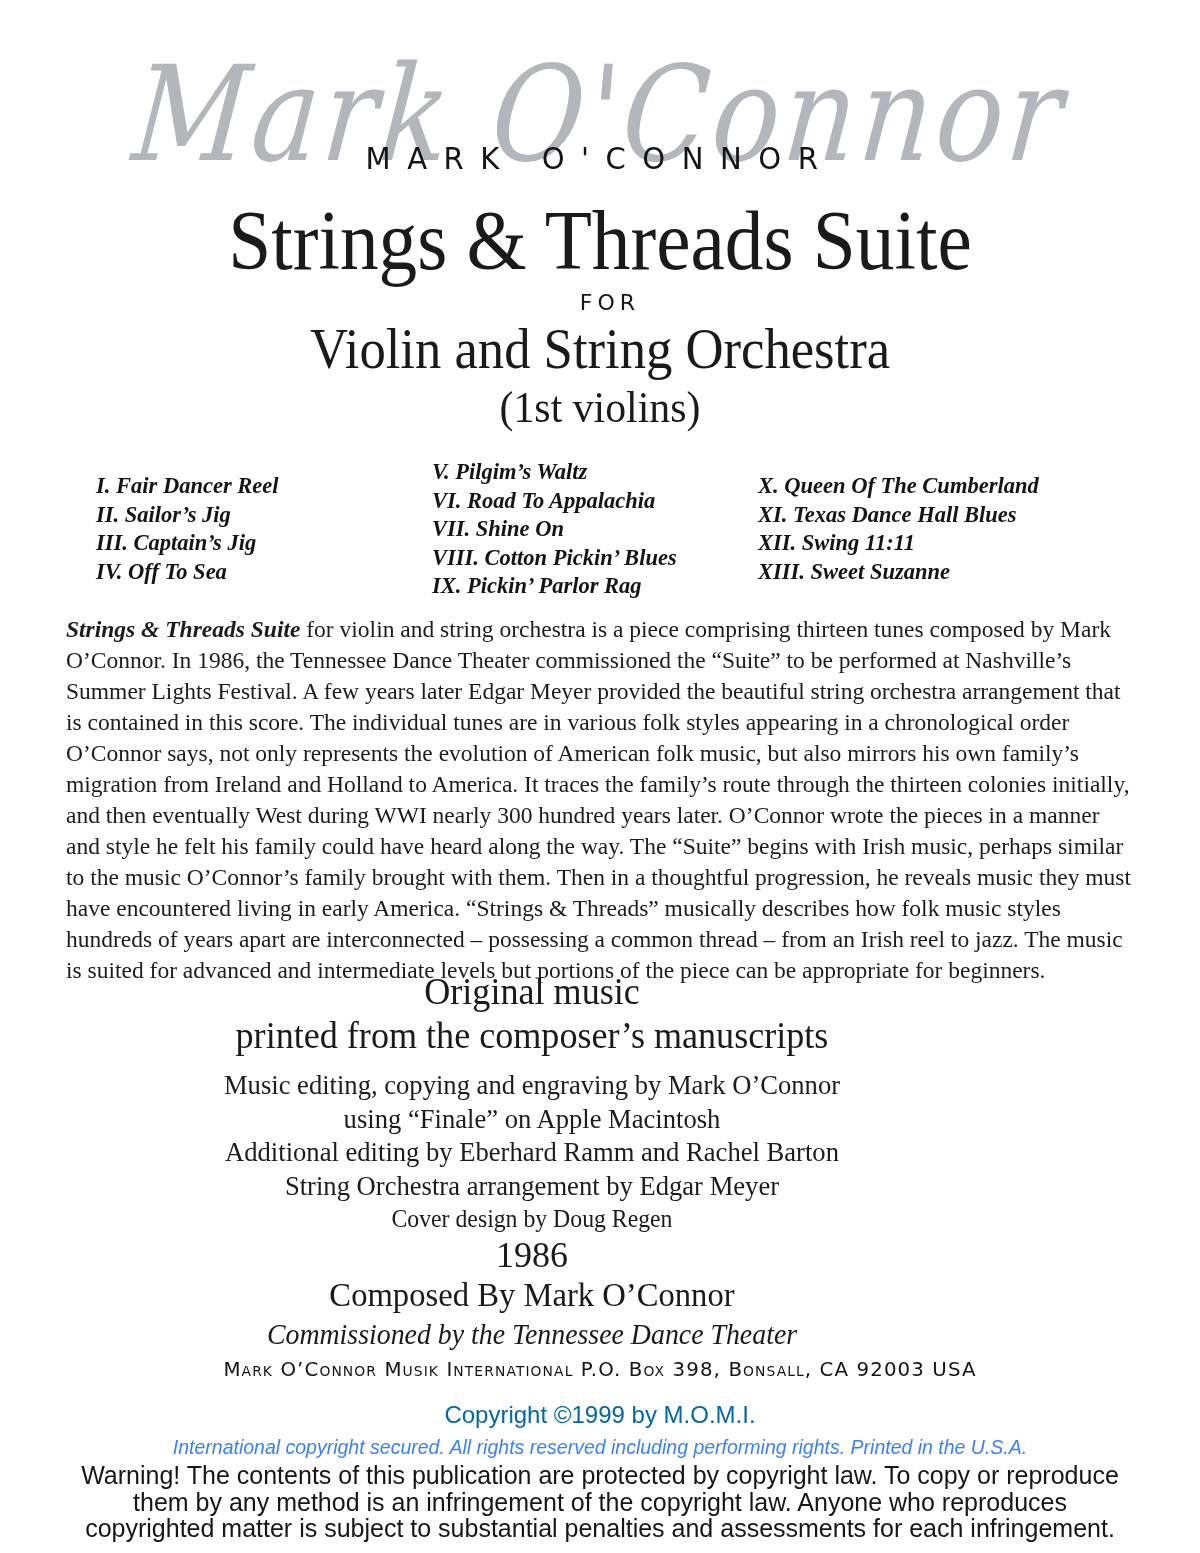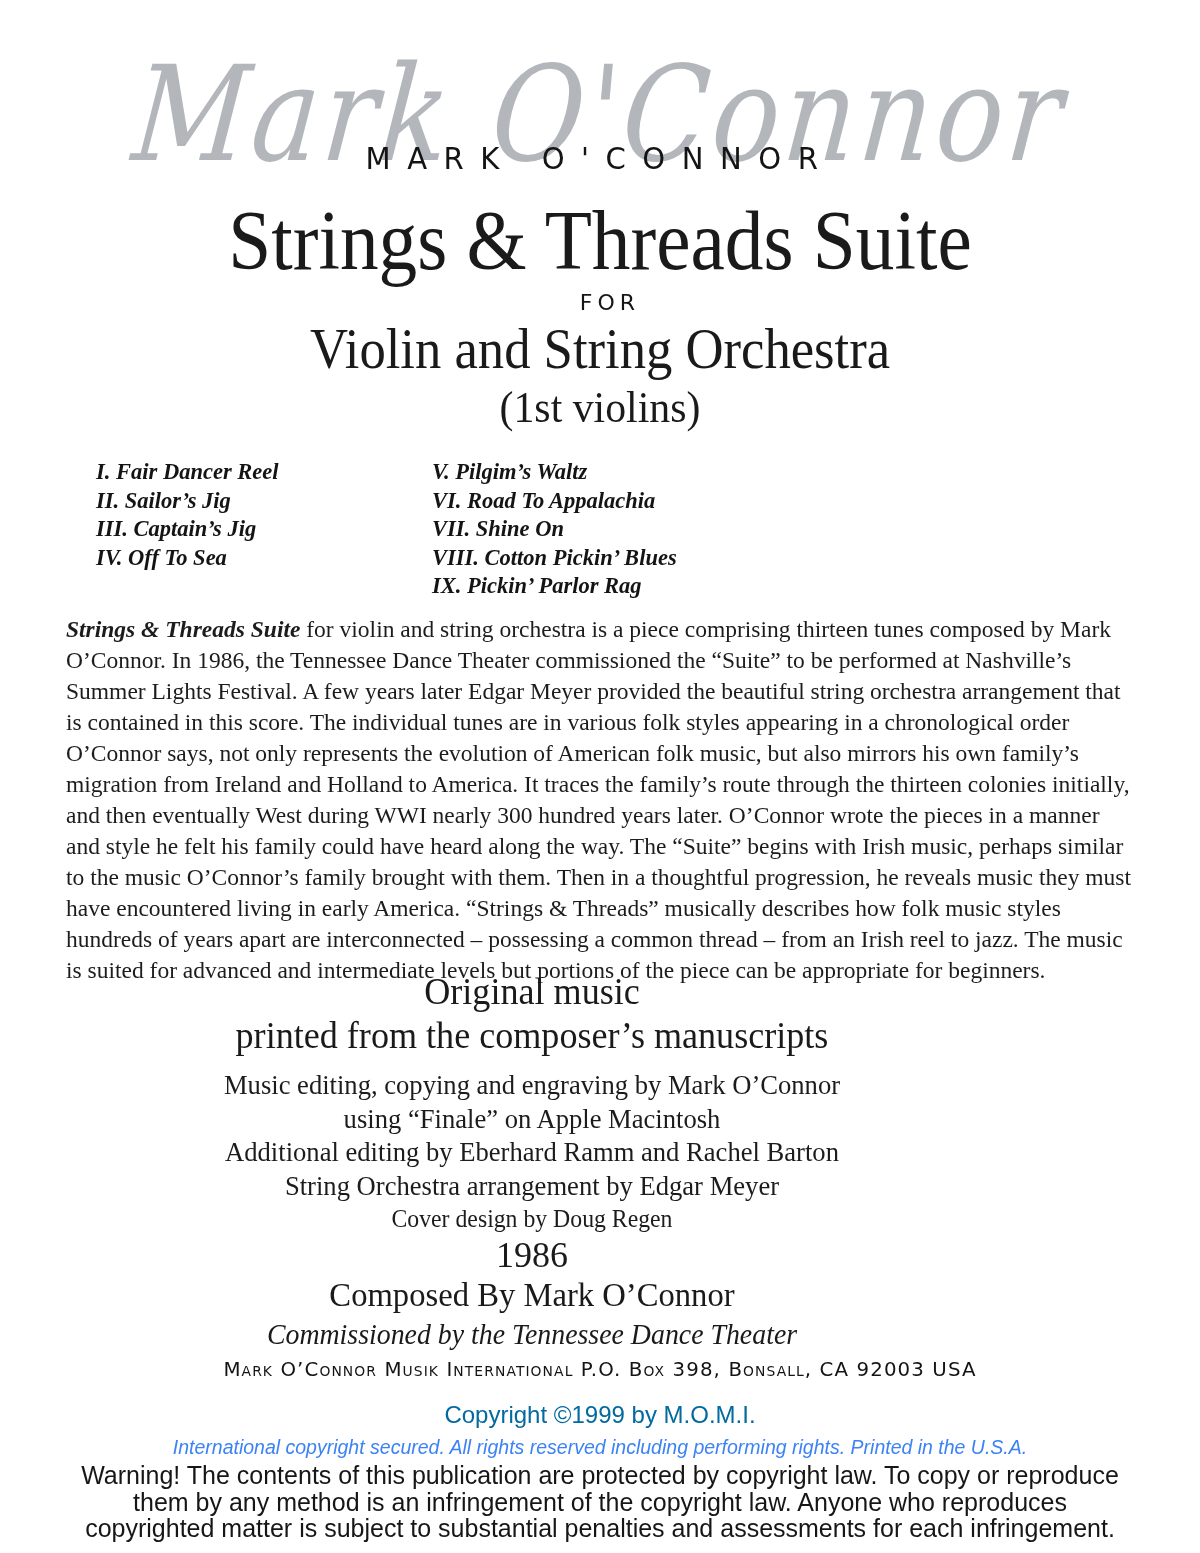--- a/index.html
+++ b/index.html
@@ -118,21 +118,21 @@
     transform: scaleX(0.95);
   }
 
   
   .movements {
     position: absolute;
     top: 458px;
     left: 96px;
     width: 1010px;
     display: flex;
-    align-items: flex-start;
+    align-items: center;
   }
   .mv-col { flex: 0 0 auto; }
   .mv-col.c1 { width: 336px; }
   .mv-col.c2 { width: 326px; }
   .mv-col.c3 { width: 348px; }
   .mv-item {
     font-family: "Liberation Serif", "DejaVu Serif", serif;
     font-weight: bold;
     font-style: italic;
     font-size: 22.5px;
@@ -280,20 +280,26 @@
       <div class="mv-item">III. Captain’s Jig</div>
       <div class="mv-item">IV. Off To Sea</div>
     </div>
     <div class="mv-col c2">
       <div class="mv-item">V. Pilgim’s Waltz</div>
       <div class="mv-item">VI. Road To Appalachia</div>
       <div class="mv-item">VII. Shine On</div>
       <div class="mv-item">VIII. Cotton Pickin’ Blues</div>
       <div class="mv-item">IX. Pickin’ Parlor Rag</div>
     </div>
+    <div class="mv-col c3">
+      <div class="mv-item">X. Queen Of The Cumberland</div>
+      <div class="mv-item">XI. Texas Dance Hall Blues</div>
+      <div class="mv-item">XII. Swing 11:11</div>
+      <div class="mv-item">XIII. Sweet Suzanne</div>
+    </div>
   </div>
 
   <div class="desc"><b>Strings &amp; Threads Suite</b><span> for violin and string orchestra is a piece comprising thirteen tunes composed by Mark O’Connor. In 1986, the Tennessee Dance Theater commissioned the “Suite” to be performed at Nashville’s Summer Lights Festival. A few years later Edgar Meyer provided the beautiful string orchestra arrangement that is contained in this score. The individual tunes are in various folk styles appearing in a chronological order O’Connor says, not only represents the evolution of American folk music, but also mirrors his own family’s migration from Ireland and Holland to America. It traces the family’s route through the thirteen colonies initially, and then eventually West during WWI nearly 300 hundred years later. O’Connor wrote the pieces in a manner and style he felt his family could have heard along the way. The “Suite” begins with Irish music, perhaps similar to the music O’Connor’s family brought with them. Then in a thoughtful progression, he reveals music they must have encountered living in early America. “Strings &amp; Threads” musically describes how folk music styles hundreds of years apart are interconnected – possessing a common thread – from an Irish reel to jazz. The music is suited for advanced and intermediate levels but portions of the piece can be appropriate for beginners.</span></div>
 
   <div class="credits">
     <div class="cr-big">Original music</div>
     <div class="cr-big l2">printed from the composer’s manuscripts</div>
     <div class="cr-mid first">Music editing, copying and engraving by Mark O’Connor</div>
     <div class="cr-mid">using “Finale” on Apple Macintosh</div>
     <div class="cr-mid">Additional editing by Eberhard Ramm and Rachel Barton</div>

